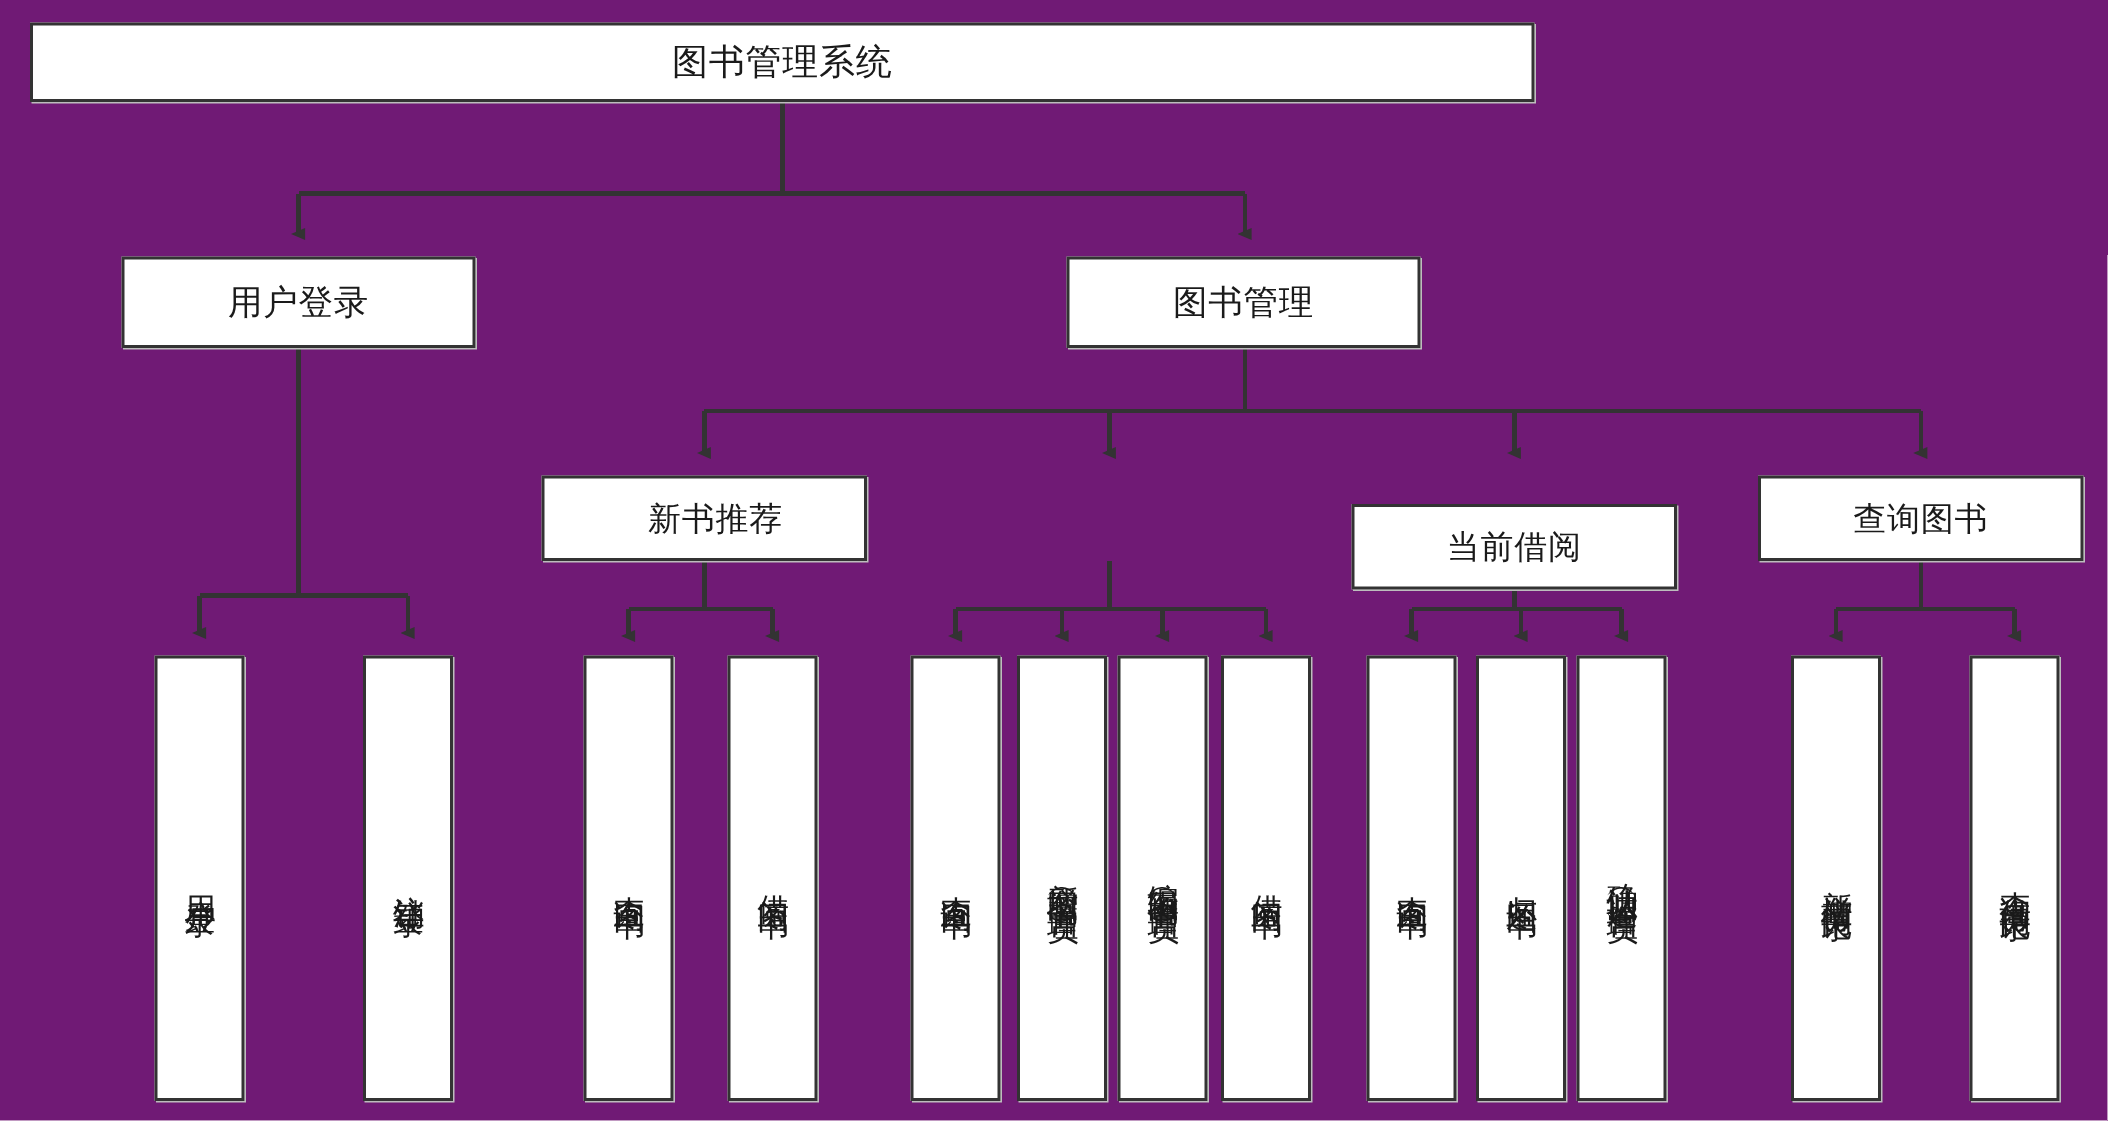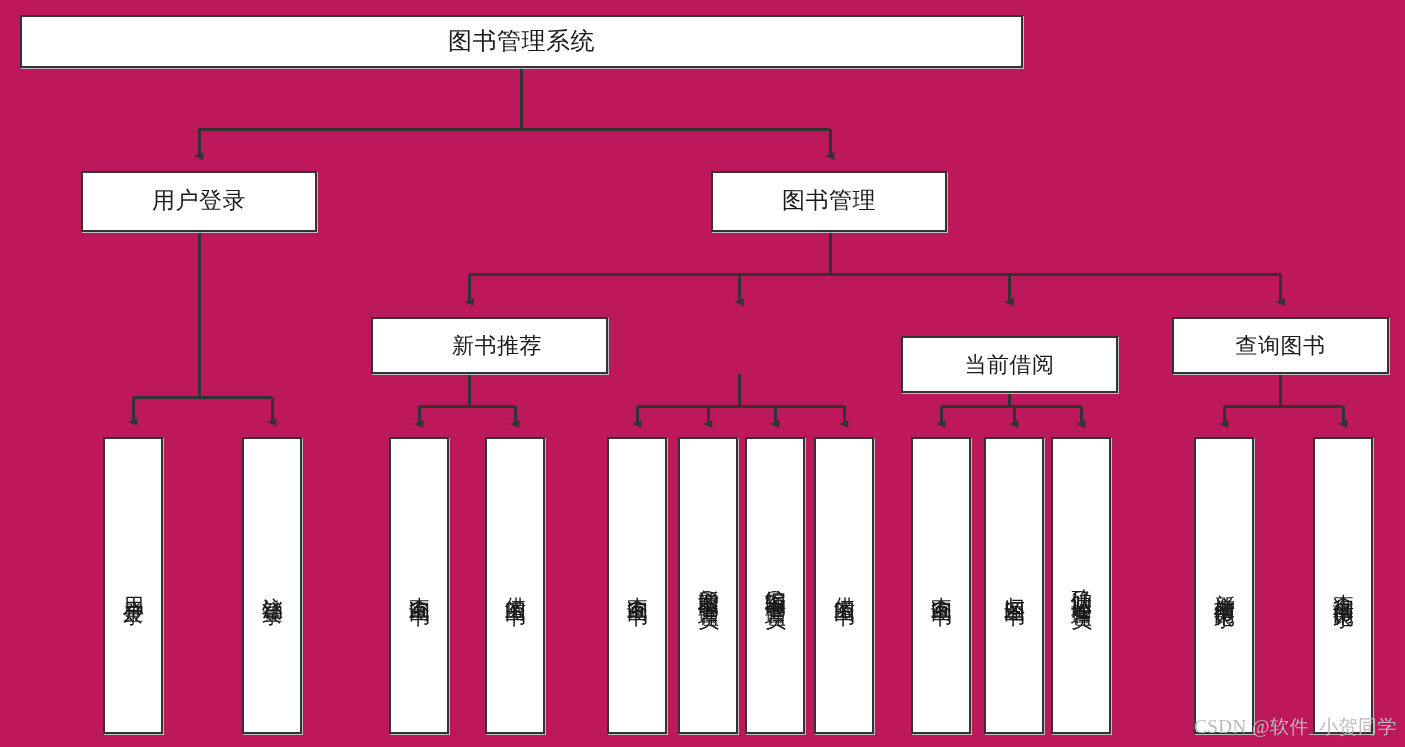--- a/index.html
+++ b/index.html
@@ -7,23 +7,22 @@
     padding: 0;
     background: #ffffff;
   }
   body {
     font-family: "Liberation Sans", "DejaVu Sans", sans-serif;
   }
   #canvas {
     position: relative;
     width: 1405px;
     height: 747px;
-    background: #be185d;
+    background: #701a75;
     overflow: hidden;
-    font-family: Liberation Serif, serif;
   }
   #svg-links {
     position: absolute;
     left: 0;
     top: 0;
     width: 1405px;
     height: 747px;
     pointer-events: none;
   }
   .node {
@@ -129,21 +128,21 @@
     <span class="label">图书管理系统</span>
   </div>
 
   <div class="node level2" id="node-l2-0" style="left: 81px; top: 171px; width: 236px; height: 61px;">
     <span class="label">用户登录</span>
   </div>
   <div class="node level2" id="node-l2-1" style="left: 711px; top: 171px; width: 236px; height: 61px;">
     <span class="label">图书管理</span>
   </div>
 
-  <div class="node level3" id="node-l3-0" style="left: 371px; top: 317px; width: 237px; height: 57px; padding-left: 15px;">
+  <div class="node level3" id="node-l3-0" style="left: 361px; top: 317px; width: 217px; height: 57px; padding-left: 15px;">
     <span class="label">新书推荐</span>
   </div>
   <div class="node level3" id="node-l3-2" style="left: 901px; top: 336px; width: 217px; height: 57px;">
     <span class="label">当前借阅</span>
   </div>
   <div class="node level3" id="node-l3-3" style="left: 1172px; top: 317px; width: 217px; height: 57px;">
     <span class="label">查询图书</span>
   </div>
 
   <div class="node leaf" id="node-leaf-0" style="left: 103px; top: 437px; width: 60px; height: 297px;">
@@ -179,15 +178,14 @@
   <div class="node leaf" id="node-leaf-10" style="left: 1051px; top: 437px; width: 60px; height: 297px;">
     <span class="label">确认归还（管理员）</span>
   </div>
   <div class="node leaf" id="node-leaf-11" style="left: 1194px; top: 437px; width: 60px; height: 297px;">
     <span class="label">新增借阅记录</span>
   </div>
   <div class="node leaf" id="node-leaf-12" style="left: 1313px; top: 437px; width: 60px; height: 297px;">
     <span class="label">查询借阅记录</span>
   </div>
 
-  <div class="watermark" style="left: 1194px; top: 714px;">CSDN @软件_小贺同学</div>
 
 </div>
 
 </body></html>

